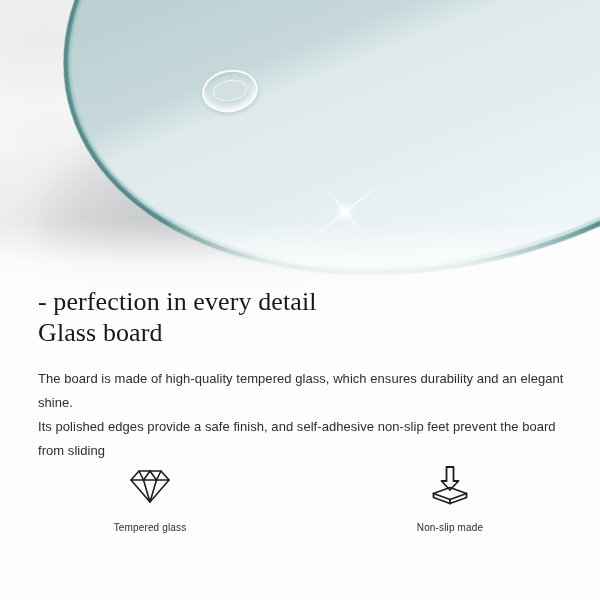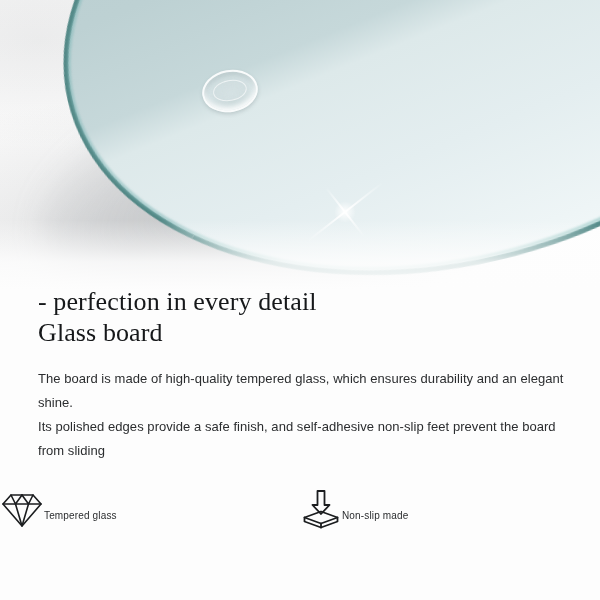--- a/index.html
+++ b/index.html
@@ -194,21 +194,21 @@
     position: absolute;
     left: 0;
     top: 462px;
     width: 600px;
     height: 95px;
     display: flex;
   }
   .feature {
     flex: 1 1 0;
     display: flex;
-    flex-direction: row;
+    flex-direction: column;
     align-items: center;
   }
   .feature-icon {
     height: 48px;
     display: flex;
     align-items: center;
     justify-content: center;
   }
   .feature-label {
     margin-top: 12px;

